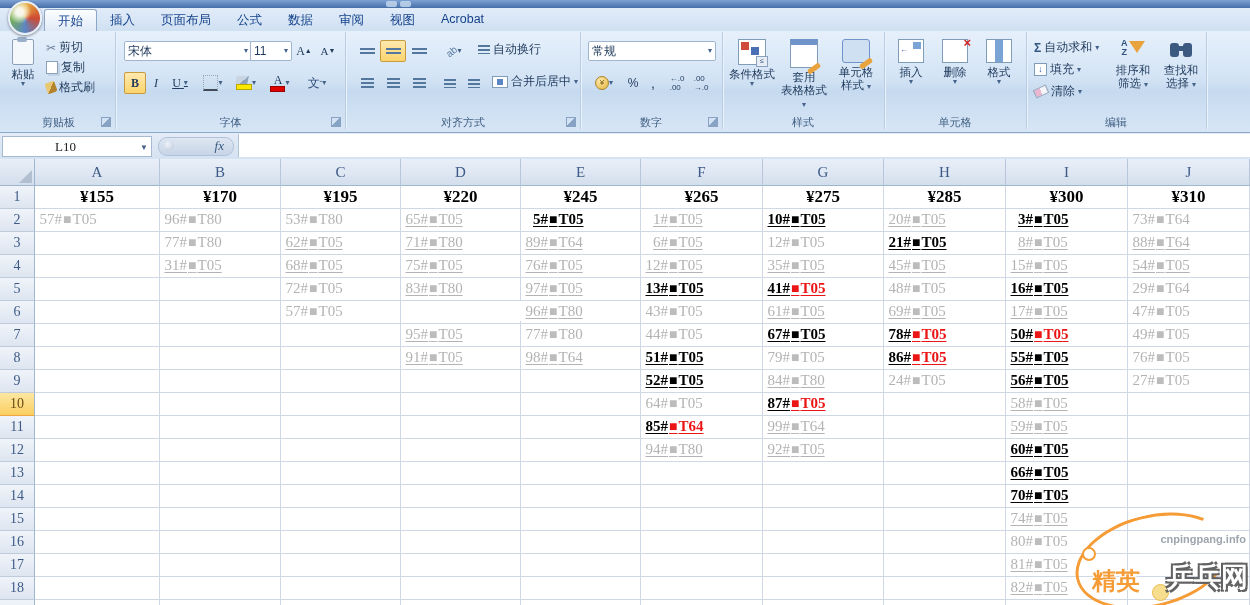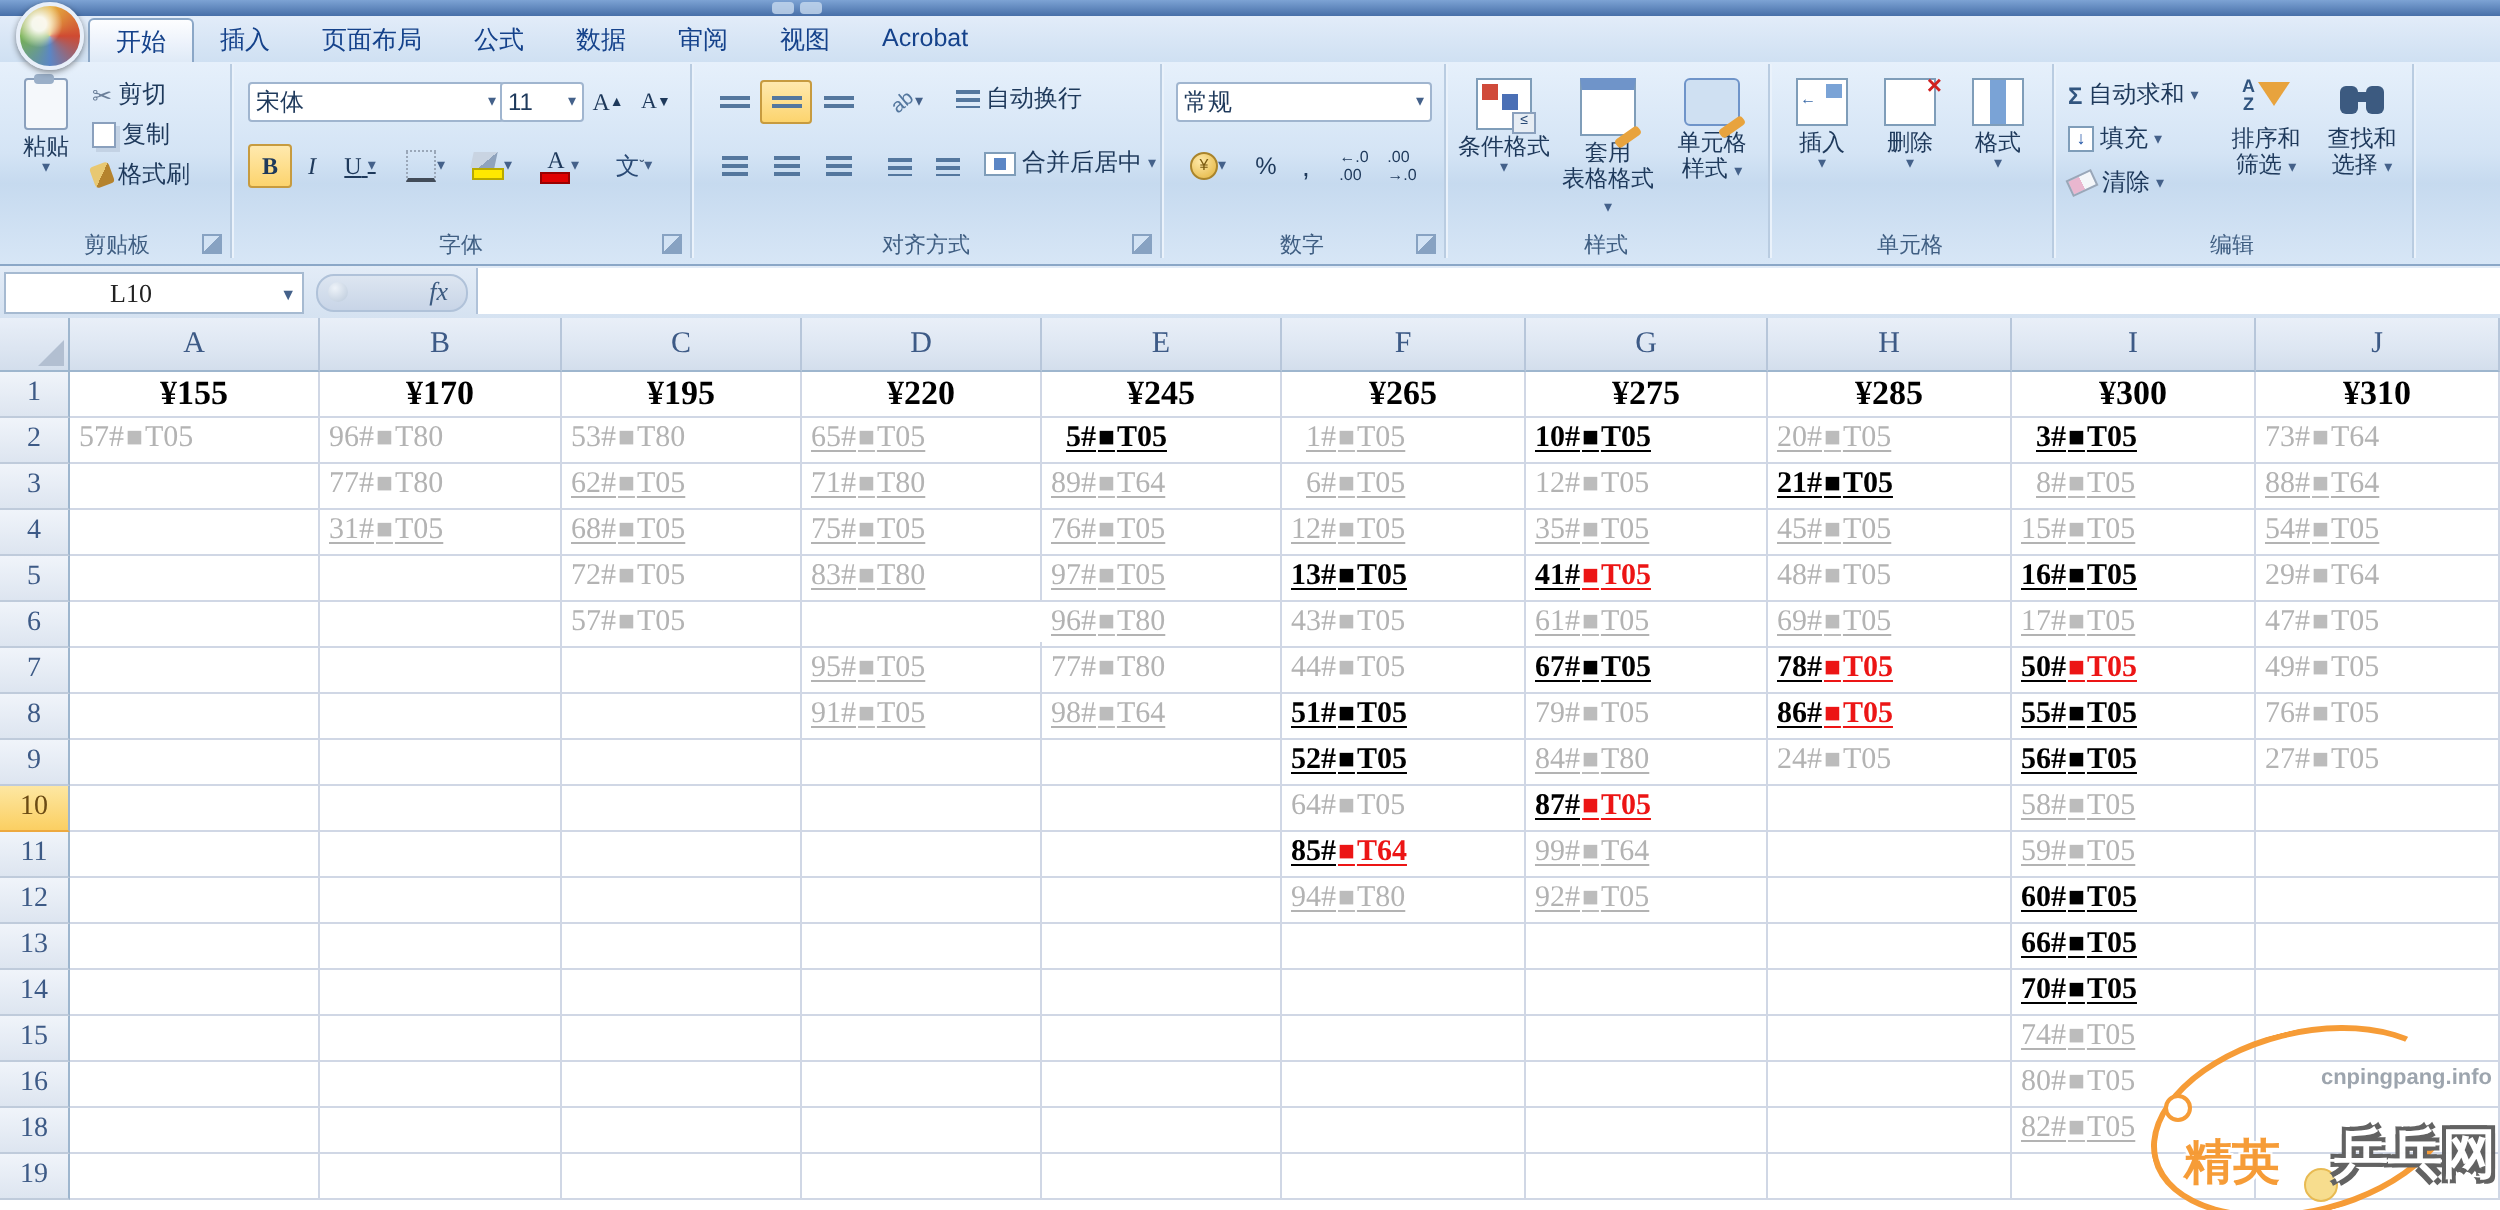--- a/index.html
+++ b/index.html
@@ -585,20 +585,33 @@
         <div class="cell" style="width: 120px;"></div>
         <div class="cell" style="width: 120px;"></div>
         <div class="cell" style="width: 120px;"></div>
         <div class="cell" style="width: 122px;"></div>
         <div class="cell" style="width: 121px;"></div>
         <div class="cell" style="width: 122px;"></div>
         <div class="cell entry st-gray" style="width: 122px;"><span class="num">80#</span><span class="sq">■</span><span class="code">T05</span></div>
         <div class="cell" style="width: 122px;"></div>
       </div>
       <div class="grow">
+        <div class="rh">17</div>
+        <div class="cell" style="width: 125px;"></div>
+        <div class="cell" style="width: 121px;"></div>
+        <div class="cell" style="width: 120px;"></div>
+        <div class="cell" style="width: 120px;"></div>
+        <div class="cell" style="width: 120px;"></div>
+        <div class="cell" style="width: 122px;"></div>
+        <div class="cell" style="width: 121px;"></div>
+        <div class="cell" style="width: 122px;"></div>
+        <div class="cell entry st-gray u" style="width: 122px;"><span class="num">81#</span><span class="sq">■</span><span class="code">T05</span></div>
+        <div class="cell" style="width: 122px;"></div>
+      </div>
+      <div class="grow">
         <div class="rh">18</div>
         <div class="cell" style="width: 125px;"></div>
         <div class="cell" style="width: 121px;"></div>
         <div class="cell" style="width: 120px;"></div>
         <div class="cell" style="width: 120px;"></div>
         <div class="cell" style="width: 120px;"></div>
         <div class="cell" style="width: 122px;"></div>
         <div class="cell" style="width: 121px;"></div>
         <div class="cell" style="width: 122px;"></div>
         <div class="cell entry st-gray u" style="width: 122px;"><span class="num">82#</span><span class="sq">■</span><span class="code">T05</span></div>

